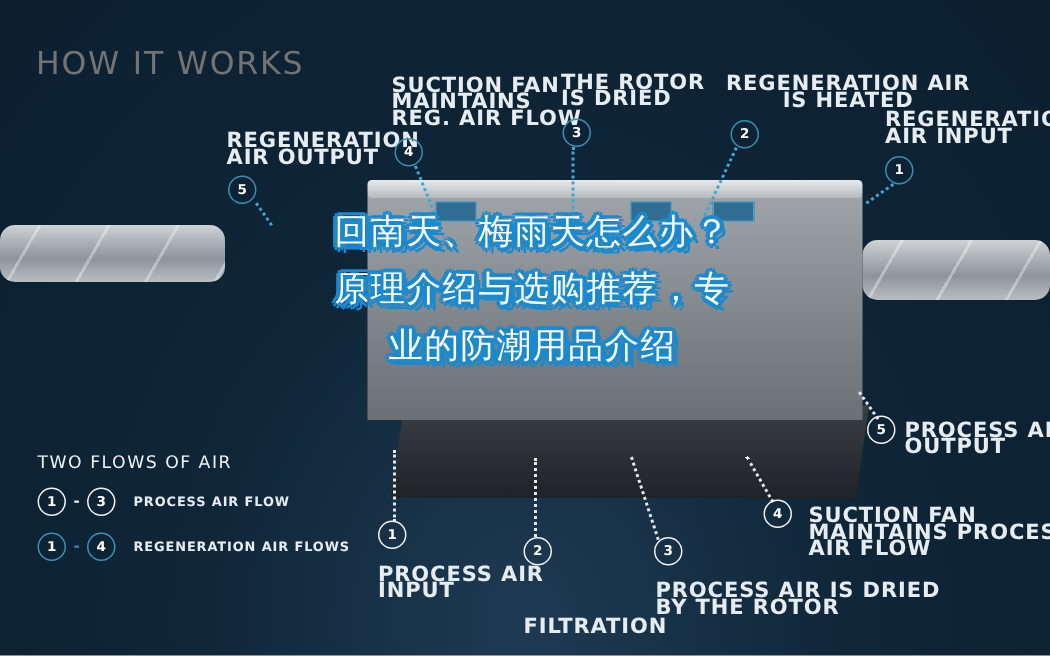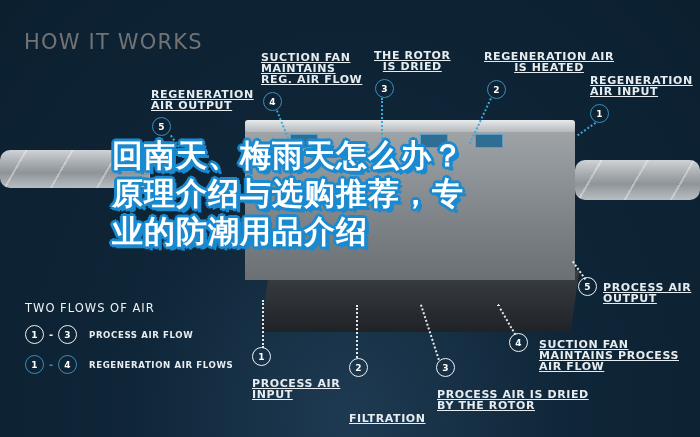--- a/index.html
+++ b/index.html
@@ -11,22 +11,22 @@
     color:#e8eef2;
   }
   .heading {
     position:absolute; left:24px; top:30px;
     font-family:"DejaVu Sans", sans-serif;
     font-size:21px; letter-spacing:1.2px; color:#737373; font-weight:normal;text-align:right;
   }
   .lbl {
     position:absolute;
     font-family:"DejaVu Sans", sans-serif;
-    font-weight:bold; font-size:11px; letter-spacing:0.6px; line-height:11px;
-    color:#e6ecf0; white-space:pre; text-transform:uppercase;text-decoration:underline;
+    font-weight:bold; font-size:14px; letter-spacing:0.6px; line-height:11px;
+    color:#e6ecf0; white-space:pre; text-transform:uppercase;
   }
   .num {
     position:absolute; width:19px; height:19px; border-radius:50%;
     font-family:"DejaVu Sans", sans-serif; font-weight:bold; font-size:9px;
     display:flex; align-items:center; justify-content:center; color:#ffffff;
   }
   .num.regen { border:1.6px solid #3a8fb5; }
   .num.proc  { border:1.6px solid #f2f2f2; }
   .lead { position:absolute; border-left:2px dotted; transform-origin:top left; }
   .lead.regen { border-color:#3ea7d6; }
@@ -42,23 +42,23 @@
   .box-body { position:absolute; left:245px; top:130px; width:330px; height:150px;
     background:linear-gradient(180deg,#9ea4a8 0%,#7d8387 60%,#6a7074 100%); }
   .box-base { position:absolute; left:265px; top:270px; width:310px; height:62px;
     background:linear-gradient(180deg,#3a3f44,#1f2327);
     transform:skewX(-8deg); }
   .panel { position:absolute; background:#2f6d93; border:1px solid #5c9cc2; }
 
   
   .overlay {
     position:absolute; left:112px; top:136px; width:486px;
-    text-align:left;
-    font-family:"DejaVu Sans", sans-serif; font-weight:bold;
-    font-size:31px; line-height:38px; color:#ffffff; letter-spacing:1px;
+    text-align:center;
+    font-family:"DejaVu Sans", sans-serif; font-weight:normal;
+    font-size:23px; line-height:38px; color:#ffffff; letter-spacing:1px;
     text-shadow:
       3px 0 0 #1a8ad0, -3px 0 0 #1a8ad0, 0 3px 0 #1a8ad0, 0 -3px 0 #1a8ad0,
       2px 2px 0 #1a8ad0, -2px -2px 0 #1a8ad0, 2px -2px 0 #1a8ad0, -2px 2px 0 #1a8ad0,
       4px 4px 0 #1a8ad0;
   }
   .overlay div { white-space:nowrap; }
 
   
   .legend-title { position:absolute; left:25px; top:301px; font-size:11.5px; letter-spacing:1px; color:#eef2f4; }
   .legend-row { position:absolute; left:25px; display:flex; align-items:center; }
@@ -101,21 +101,21 @@
 
   <div class="lbl" style="left:151px;top:89px;">REGENERATION
 AIR OUTPUT</div>
   <div class="num regen" style="left:152px;top:117px;">5</div>
 
   <div class="lbl" style="left:261px;top:52px;">SUCTION FAN
 MAINTAINS
 REG. AIR FLOW</div>
   <div class="num regen" style="left:263px;top:92px;">4</div>
 
-  <div class="lbl" style="left:374px;top:50px;text-align:center;">THE ROTOR
+  <div class="lbl" style="left:374px;top:50px;">THE ROTOR
 IS DRIED</div>
   <div class="num regen" style="left:375px;top:79px;">3</div>
 
   <div class="lbl" style="left:484px;top:51px;text-align:center;">REGENERATION AIR
 IS HEATED</div>
   <div class="num regen" style="left:487px;top:80px;">2</div>
 
   <div class="lbl" style="left:590px;top:75px;">REGENERATION
 AIR INPUT</div>
   <div class="num regen" style="left:590px;top:104px;">1</div>

